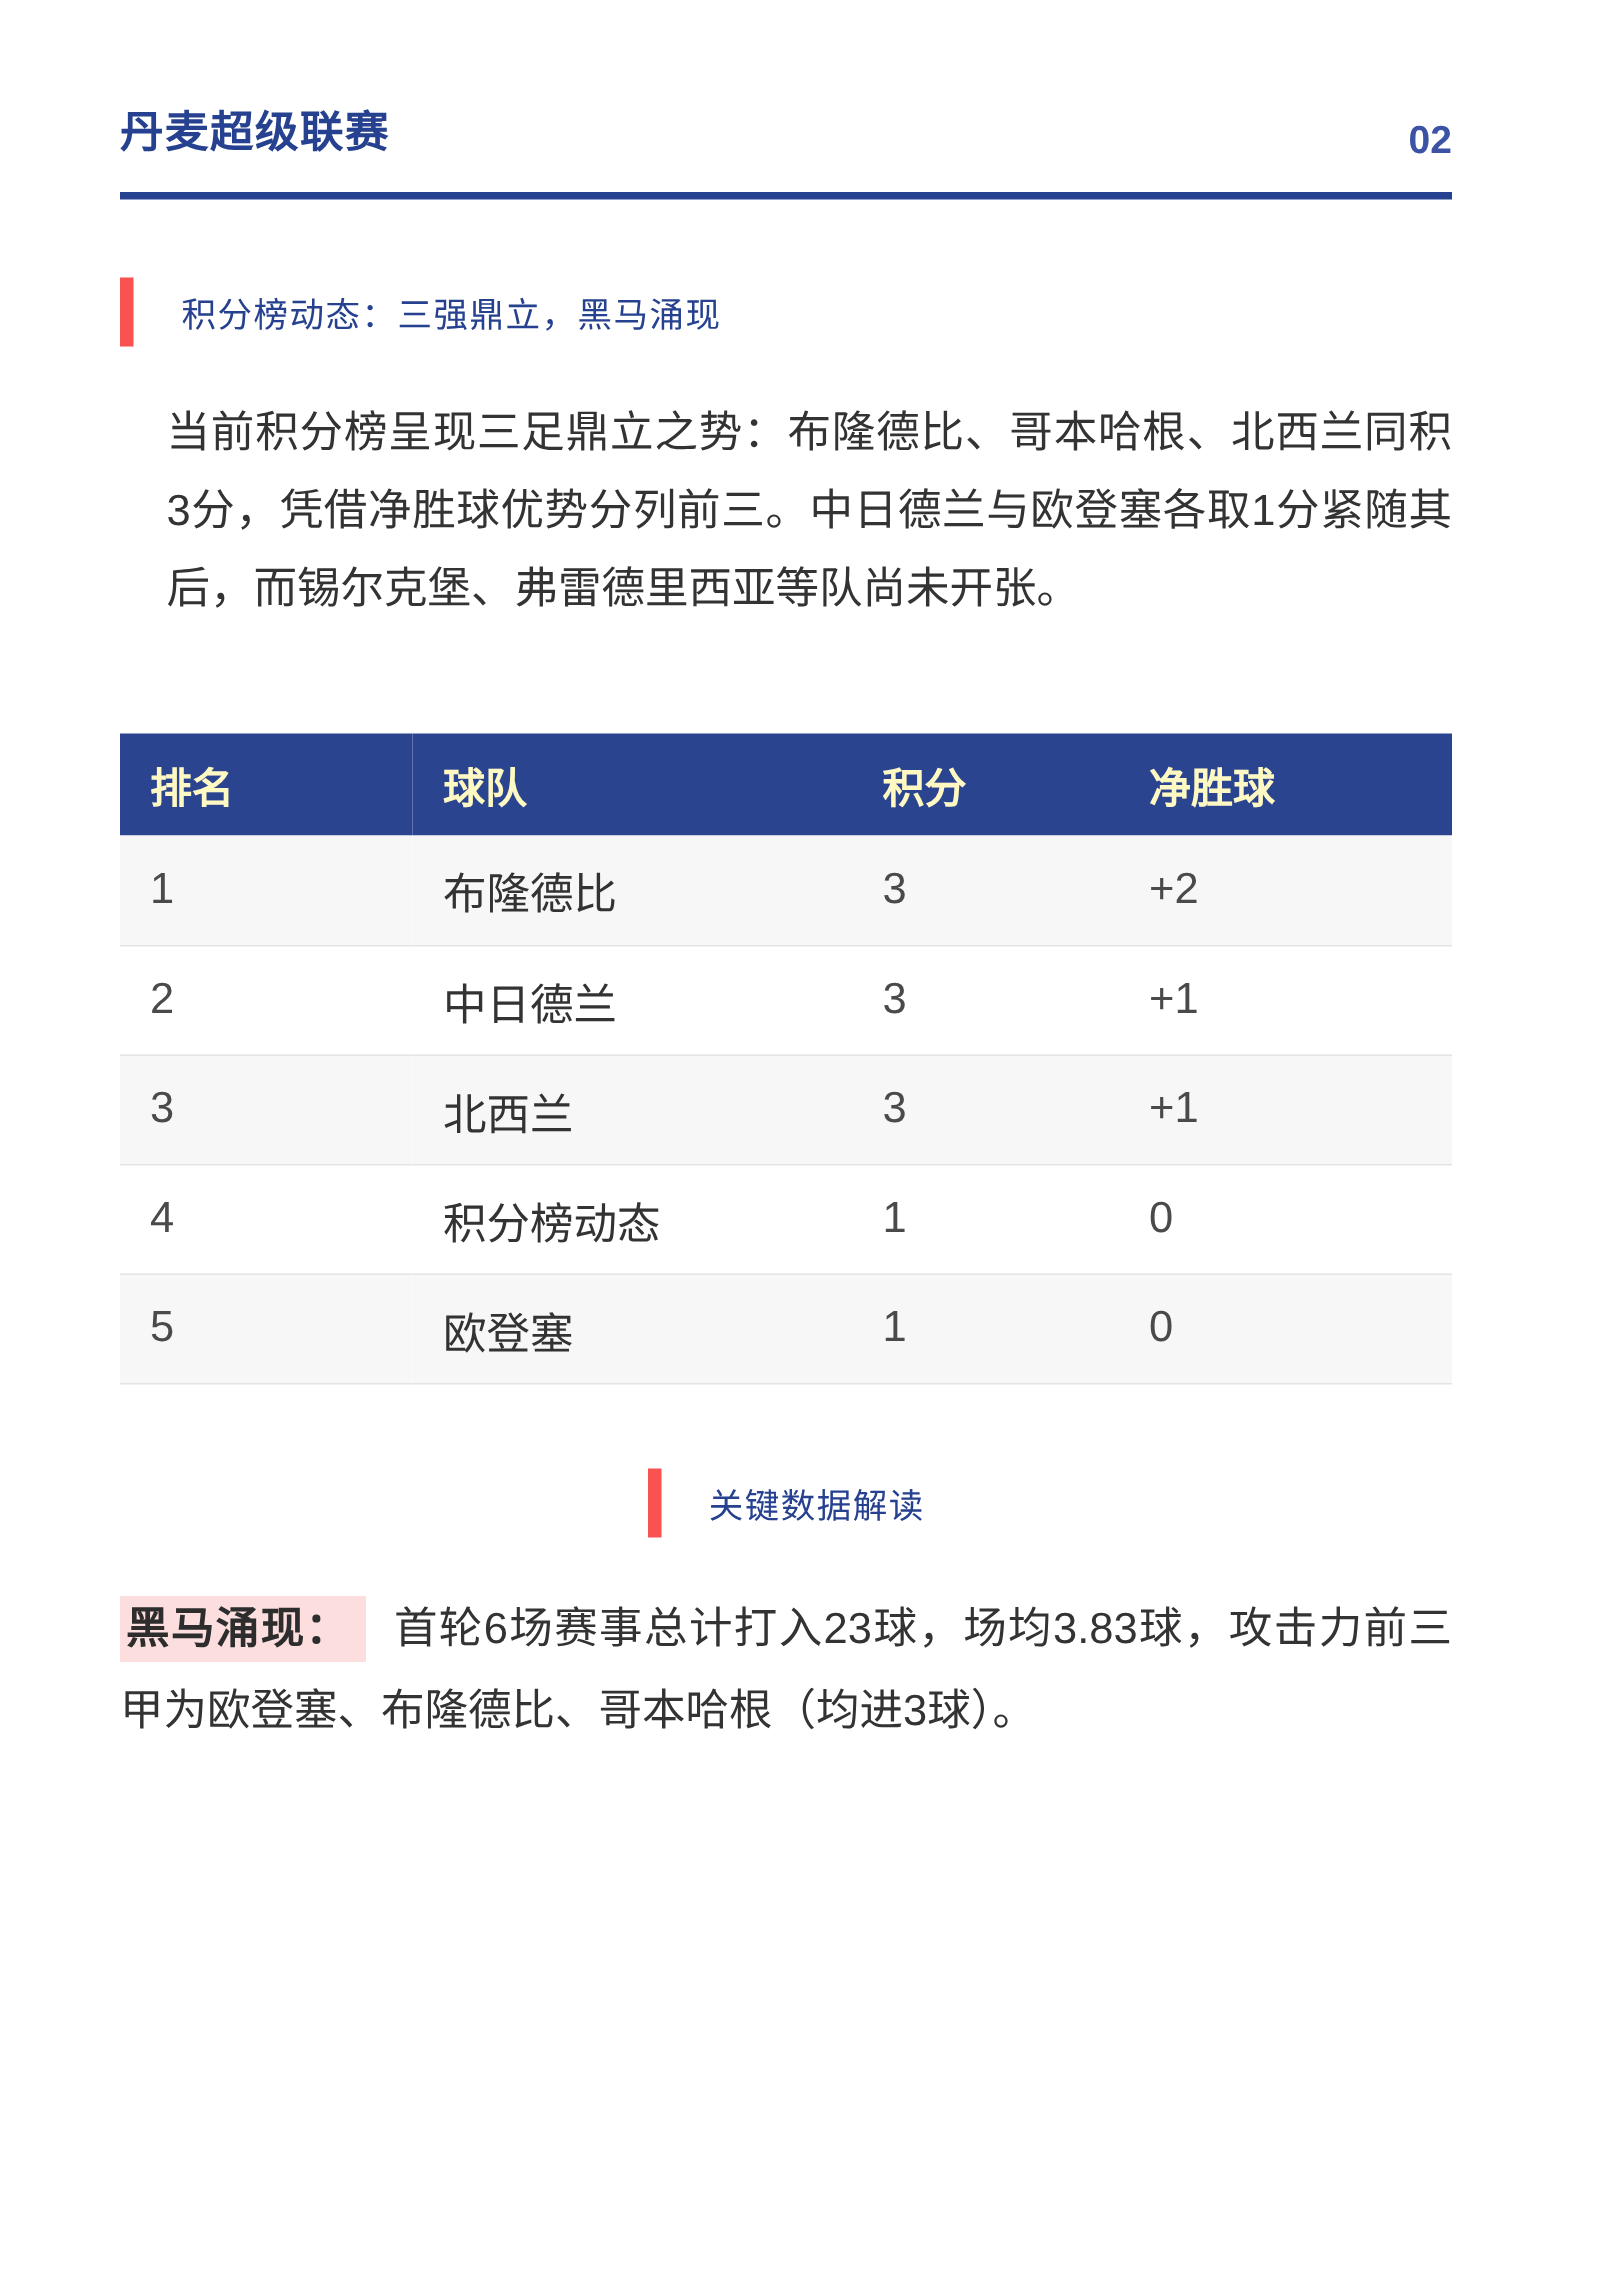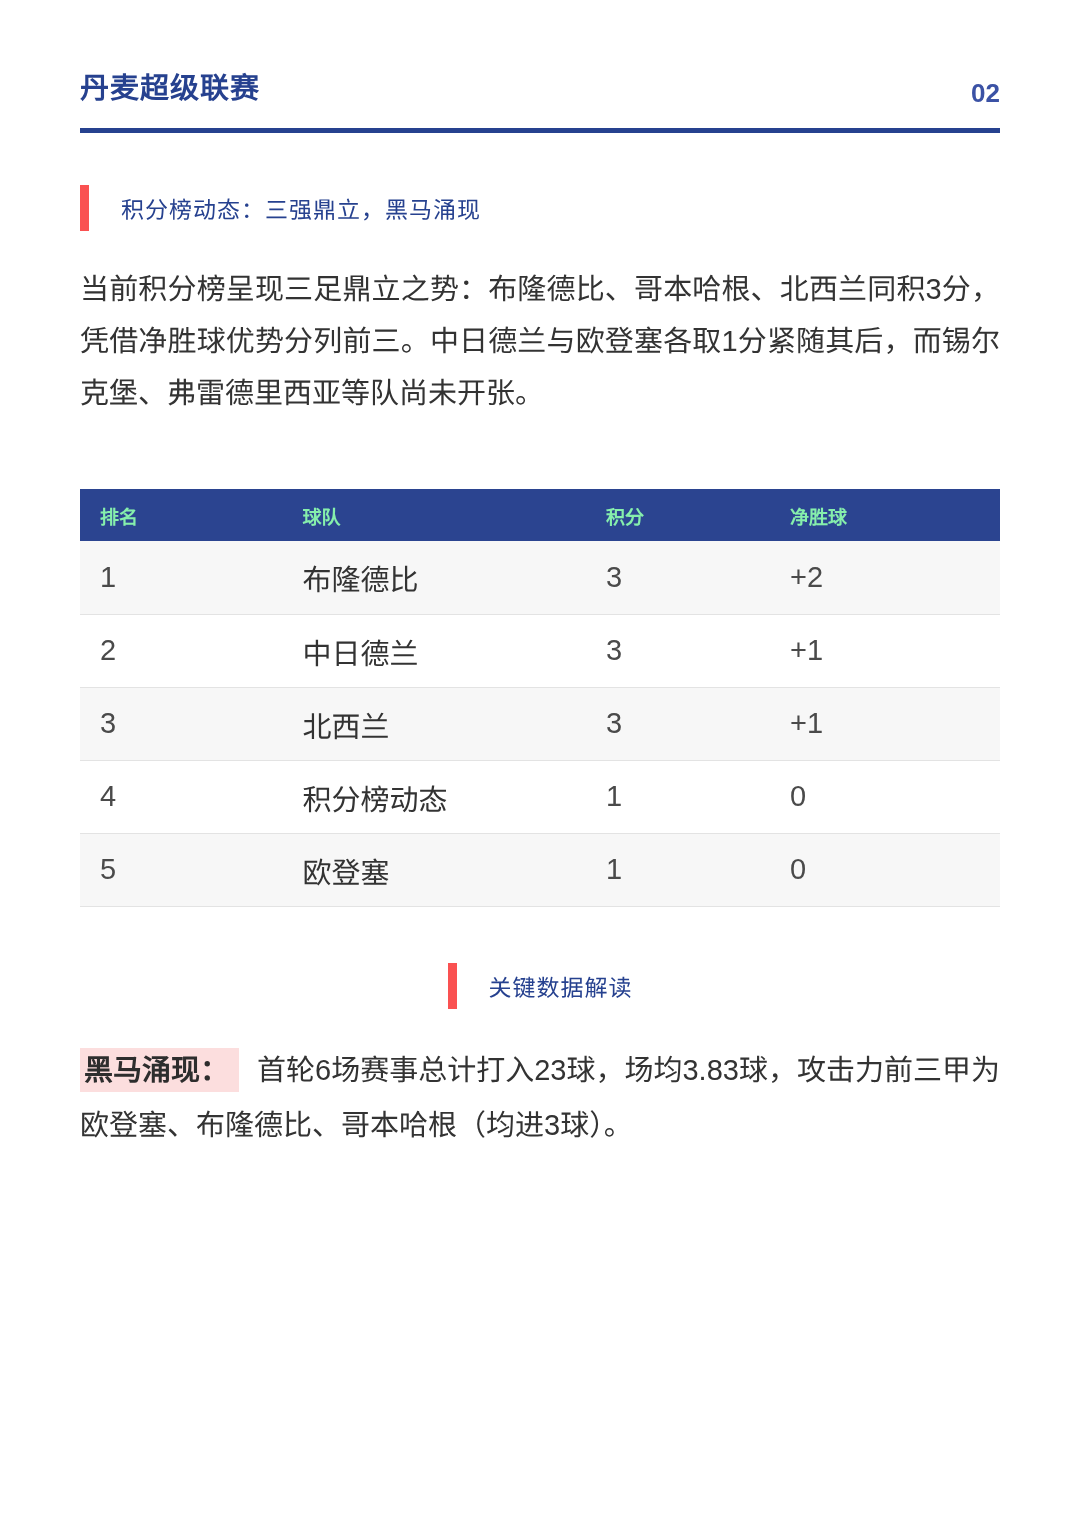--- a/index.html
+++ b/index.html
@@ -16,21 +16,21 @@
   *{margin:0;padding:0;box-sizing:border-box;}
   html,body{background:#ffffff;}
   body{
     width:1080px;height:1526px;
     font-family:"Liberation Sans","DejaVu Sans",sans-serif;
     color:var(--body-text);
     position:relative;
     overflow:hidden;
   }
   .page{
-    padding:64px 80px 0 80px;
+    padding:64px 112px 0 80px;
   }
   
   .doc-header{
     display:flex;align-items:flex-end;justify-content:space-between;
     padding-bottom:22px;
     border-bottom:5px solid var(--accent-blue);
   }
   .doc-header .league-name{
     font-size:29px;font-weight:bold;color:var(--accent-blue);
     letter-spacing:1px;
@@ -53,38 +53,39 @@
     letter-spacing:1px;
     margin-left:12px;
   }
   .section-title.second{margin-top:56px;justify-content:center;}
   
   .body-paragraph{
     margin-top:32px;
     font-size:29px;line-height:52px;
     color:var(--body-text);
     text-align:justify;
+    margin-left:31px;
   }
   
   .standings{
     width:100%;
     margin-top:70px;
     border-collapse:collapse;
     table-layout:fixed;
   }
   .standings col.c1{width:22%;}
   .standings col.c2{width:33%;}
   .standings col.c3{width:20%;}
   .standings col.c4{width:25%;}
   .standings thead th{
     background:var(--header-blue);
-    color:#86efac;
-    font-size:19px;font-weight:bold;
+    color:#fef9c3;
+    font-size:28px;font-weight:bold;
     text-align:left;
-    height:52px;
+    height:68px;
     padding:0 0 0 20px;
     vertical-align:middle;
   }
   .standings tbody td{
     font-size:29px;
     color:var(--muted-text);
     height:73px;
     padding:0 0 0 20px;
     vertical-align:middle;
     border-bottom:1px solid var(--row-border);

